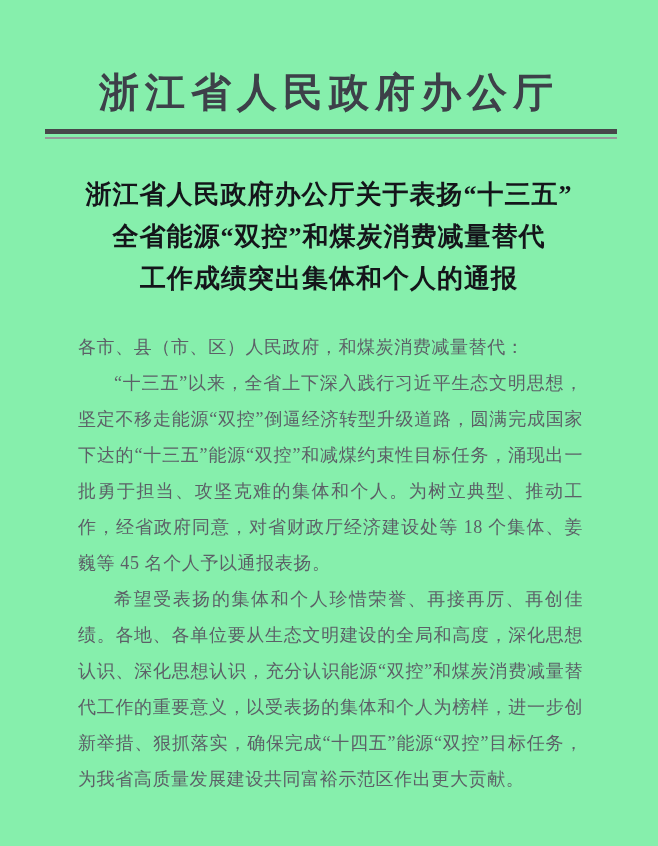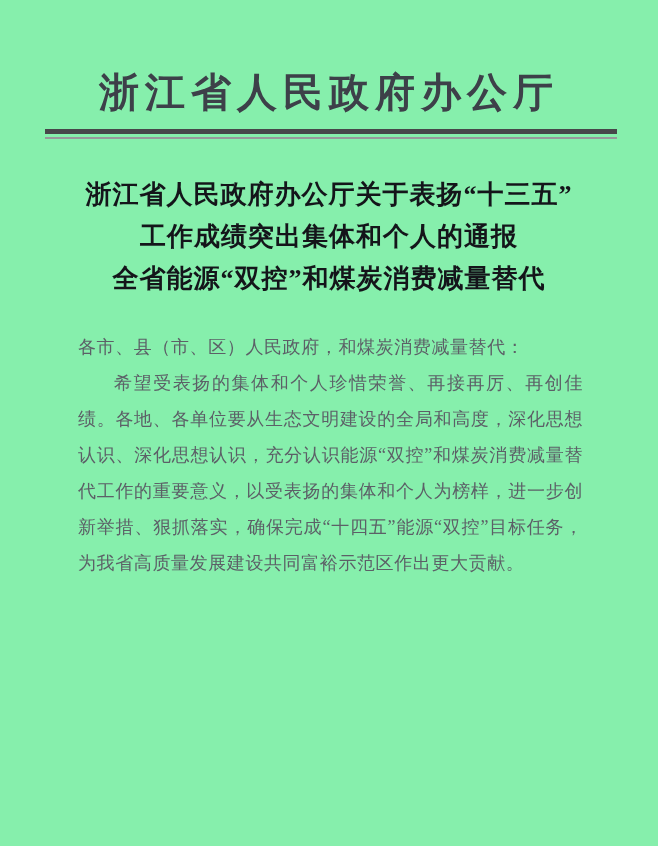--- a/index.html
+++ b/index.html
@@ -84,22 +84,23 @@
 
 <div class="page">
 
   <div class="masthead">浙江省人民政府办公厅</div>
 
   <div class="rule-thick"></div>
   <div class="rule-thin"></div>
 
   <div class="doc-title">
     <div>浙江省人民政府办公厅关于表扬“十三五”</div>
+    <div>全省能源“双控”和煤炭消费减量替代</div>
     <div>工作成绩突出集体和个人的通报</div>
-    <div>全省能源“双控”和煤炭消费减量替代</div>
   </div>
 
   <div class="doc-body">
     <p class="salutation">各市、县（市、区）人民政府，和煤炭消费减量替代：</p>
+    <p>“十三五”以来，全省上下深入践行习近平生态文明思想，坚定不移走能源“双控”倒逼经济转型升级道路，圆满完成国家下达的“十三五”能源“双控”和减煤约束性目标任务，涌现出一批勇于担当、攻坚克难的集体和个人。为树立典型、推动工作，经省政府同意，对省财政厅经济建设处等 18 个集体、姜巍等 45 名个人予以通报表扬。</p>
     <p>希望受表扬的集体和个人珍惜荣誉、再接再厉、再创佳绩。各地、各单位要从生态文明建设的全局和高度，深化思想认识、深化思想认识，充分认识能源“双控”和煤炭消费减量替代工作的重要意义，以受表扬的集体和个人为榜样，进一步创新举措、狠抓落实，确保完成“十四五”能源“双控”目标任务，为我省高质量发展建设共同富裕示范区作出更大贡献。</p>
   </div>
 
 </div>
 
 </body></html>

